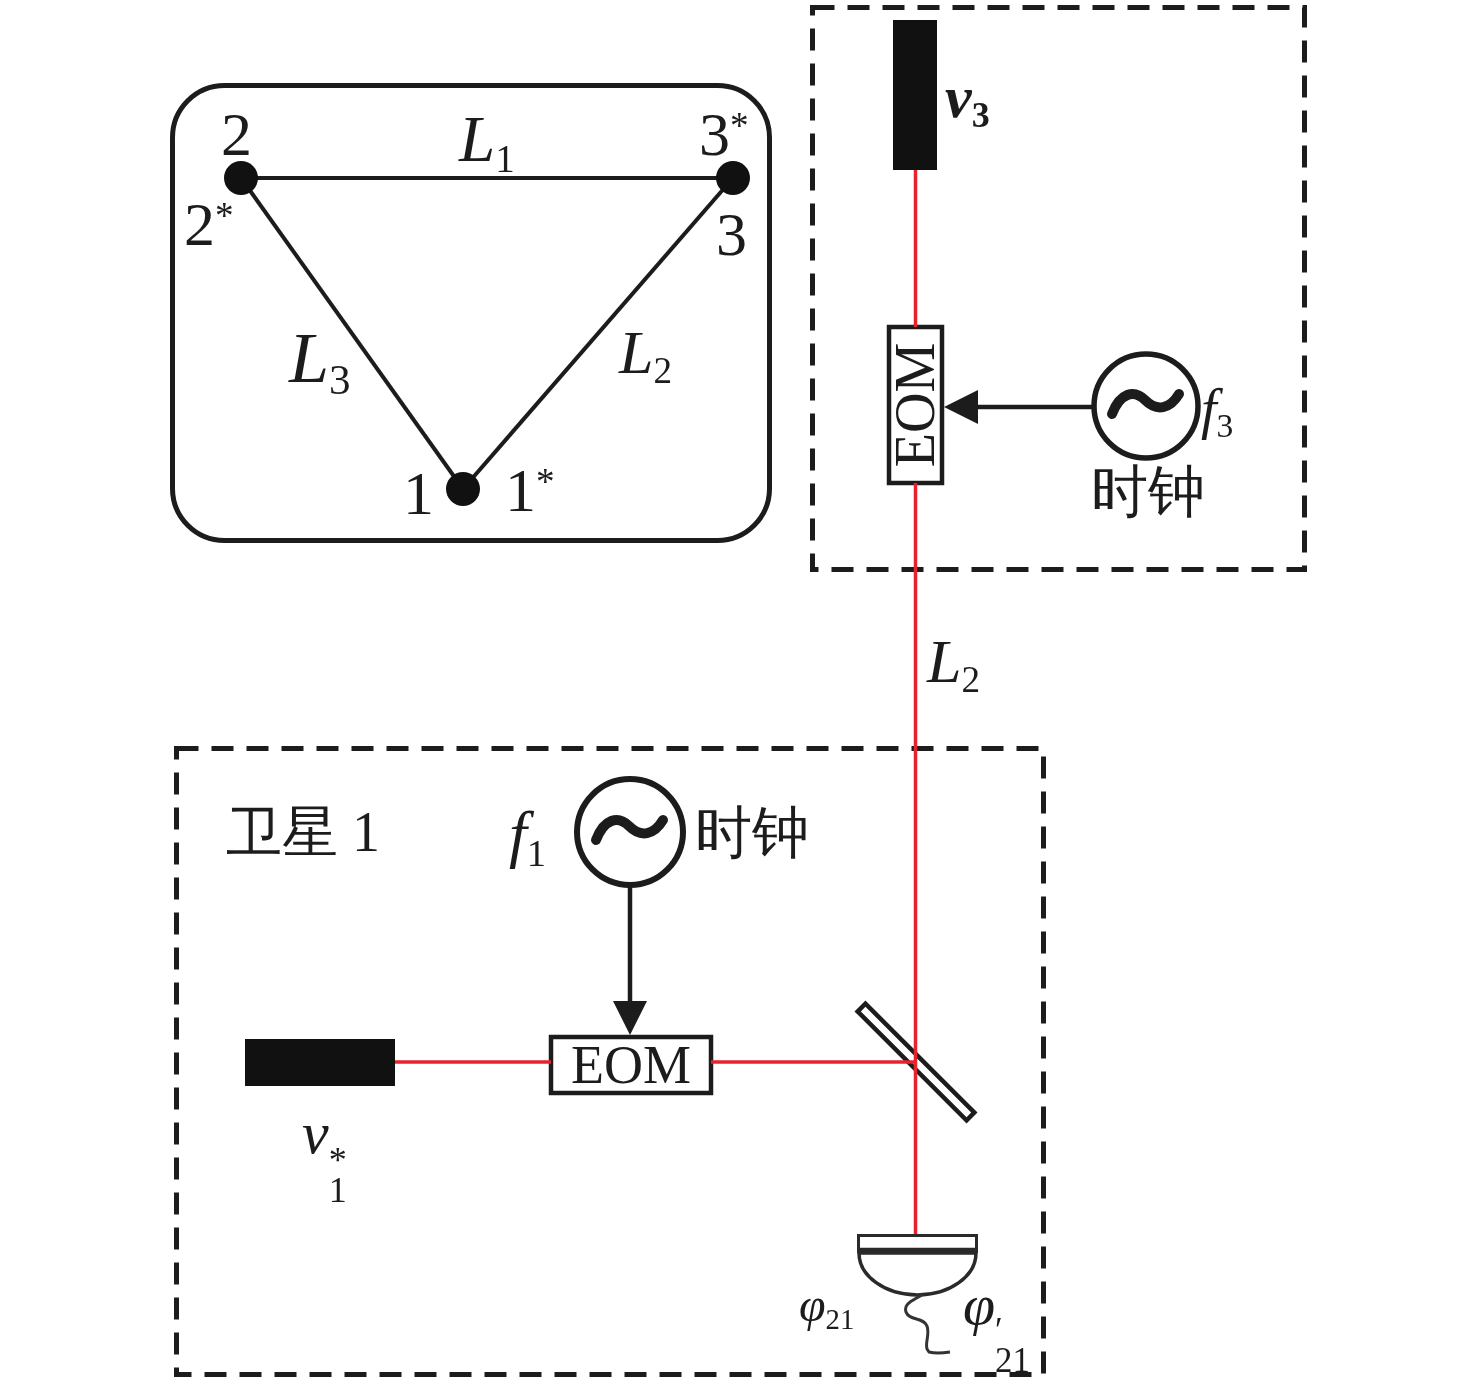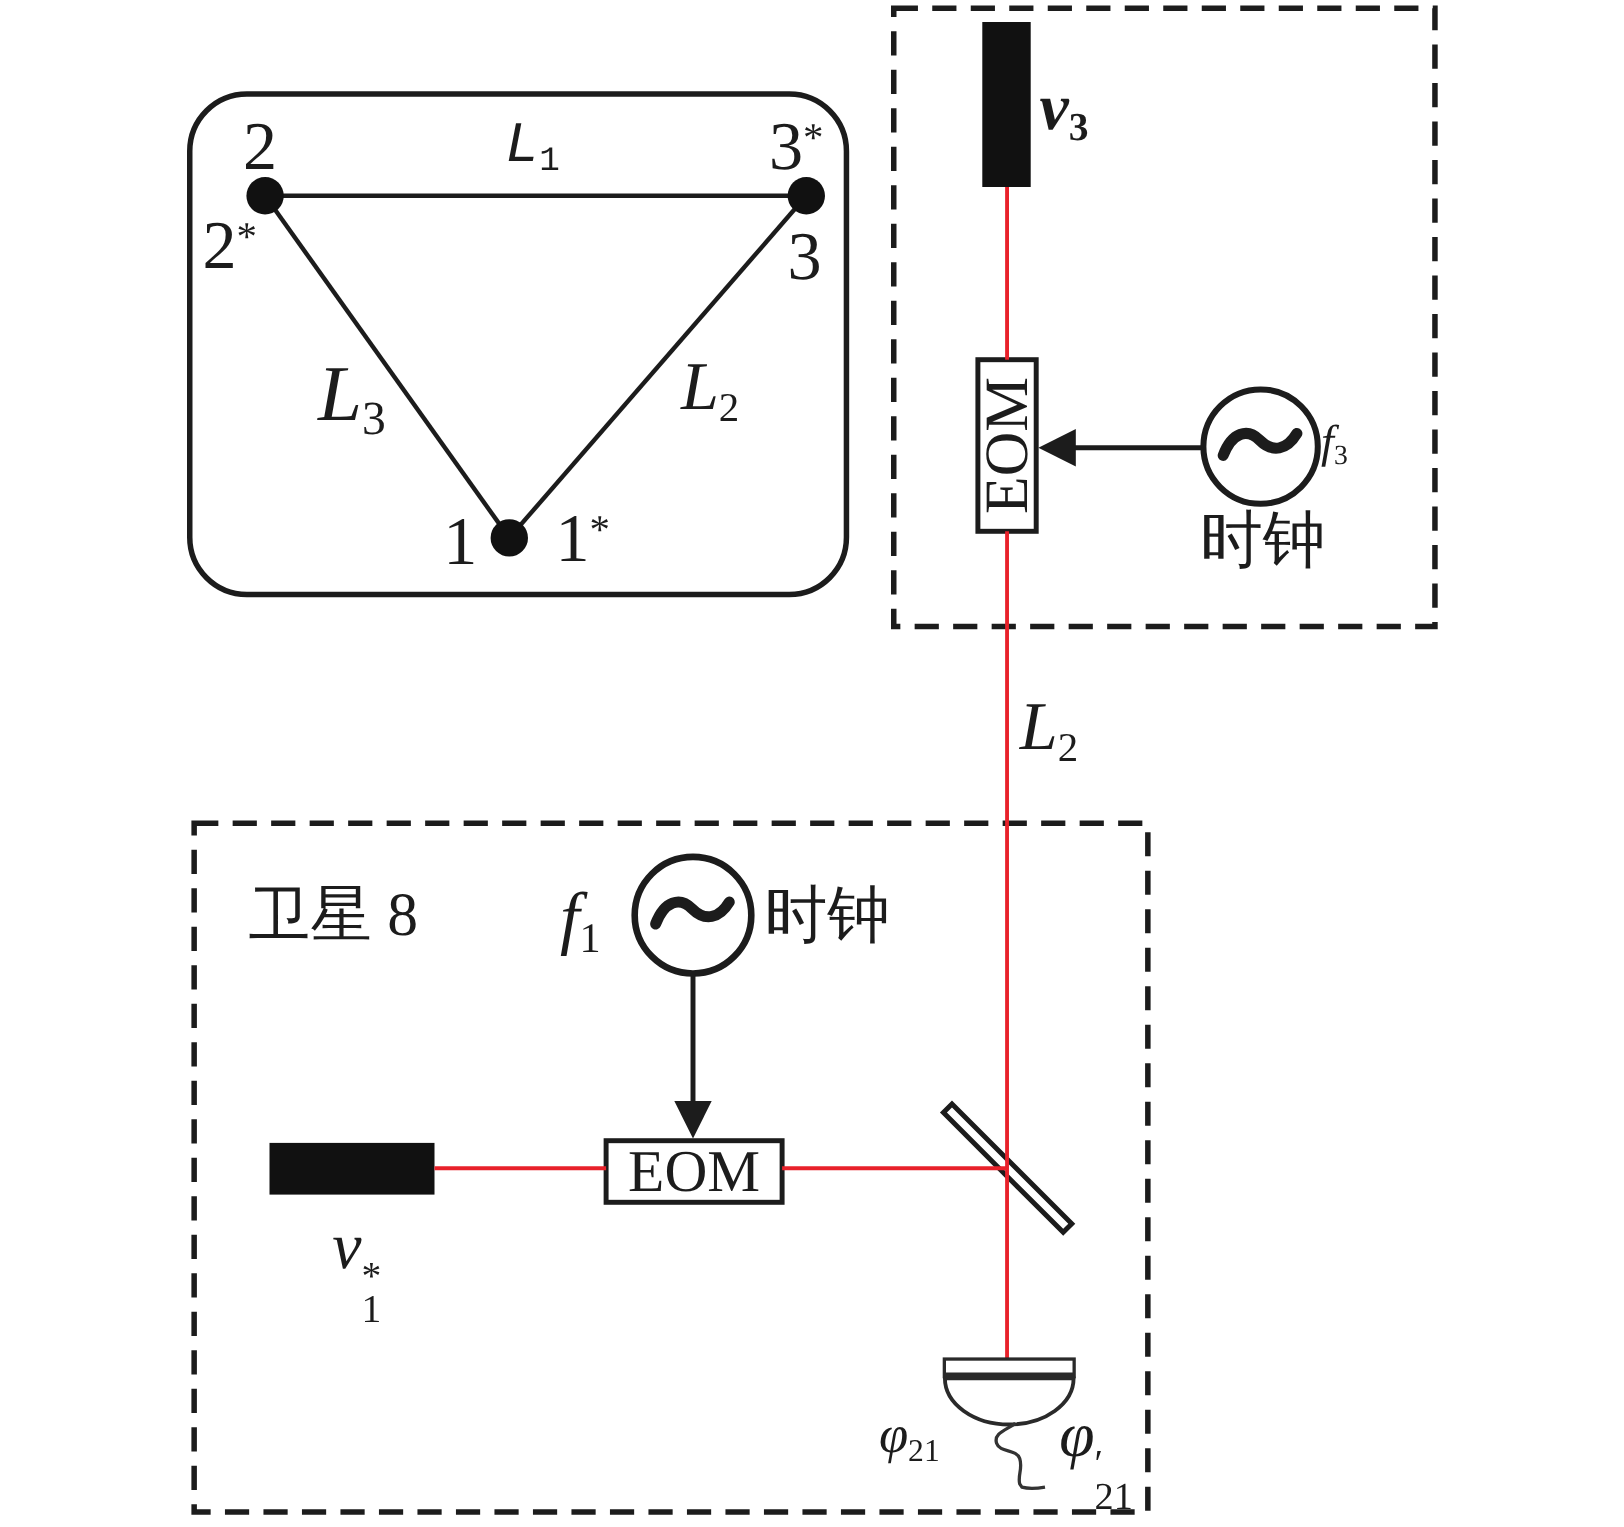--- a/index.html
+++ b/index.html
@@ -90,49 +90,49 @@
   </div>
   <div class="lbl" style="left:716px; top:203px; font-size:62px;">
     <span>3</span>
   </div>
   <div class="lbl" style="left:403px; top:462px; font-size:62px;">
     <span>1</span>
   </div>
   <div class="lbl" style="left:505px; top:459px; font-size:62px;">
     <span>1</span><sup>*</sup>
   </div>
-  <div class="lbl" style="left:459px; top:107px; font-size:52px;font-family:Liberation Mono, monospace;">
+  <div class="lbl" style="left:459px; top:107px; font-size:65px;">
     <i>L</i><sub>1</sub>
   </div>
   <div class="lbl" style="left:289px; top:322px; font-size:72px;">
     <i>L</i><sub>3</sub>
   </div>
   <div class="lbl" style="left:619px; top:321px; font-size:62px;">
     <i>L</i><sub>2</sub>
   </div>
 
   <div class="lbl" style="left:945px; top:67px; font-size:60px;font-weight:bold;">
     <i>v</i><sub>3</sub>
   </div>
   <div class="eombox" style="left:889px; top:327px; width:53px; height:156px;">
     <span class="rot lbl" style="position:static; font-size:56px;">EOM</span>
   </div>
-  <div class="lbl" style="left:1201px; top:381px; font-size:42px;">
+  <div class="lbl" style="left:1201px; top:381px; font-size:56px;">
     <i>f</i><sub>3</sub>
   </div>
   <div class="lbl cjk" style="left:1091px; top:463px; font-size:57px;">
     <span>时钟</span>
   </div>
 
   <div class="lbl" style="left:927px; top:630px; font-size:62px;">
     <i>L</i><sub>2</sub>
   </div>
 
   <div class="lbl cjk" style="left:226px; top:804px; font-size:56px;">
-    <span>卫星 8</span>
+    <span>卫星 1</span>
   </div>
   <div class="lbl" style="left:509px; top:802px; font-size:64px;">
     <i>f</i><sub>1</sub>
   </div>
   <div class="lbl cjk" style="left:695px; top:804px; font-size:57px;">
     <span>时钟</span>
   </div>
   <div class="lbl" style="left:551px; top:1037px; width:160px; height:56px; font-size:54px;
               display:flex; align-items:center; justify-content:center;">
     <span>EOM</span>

